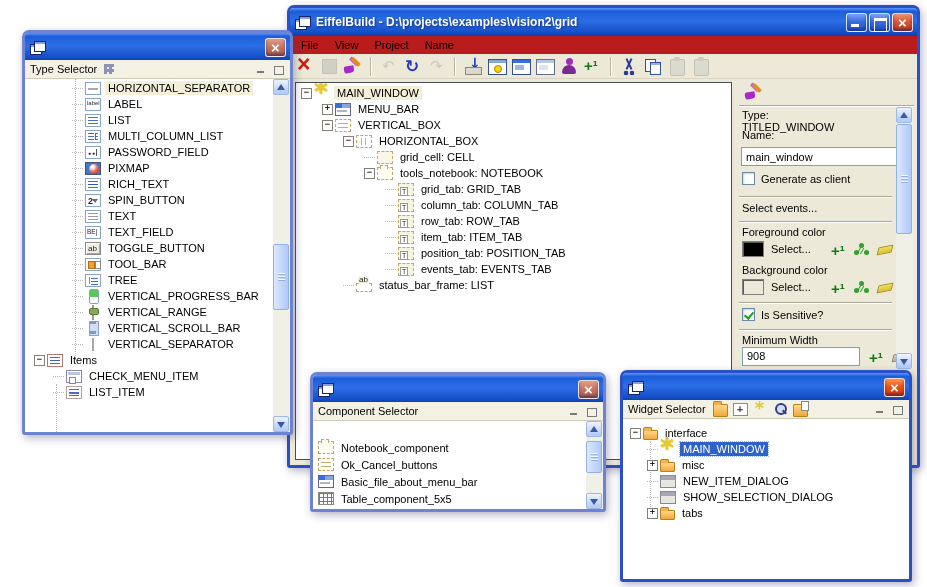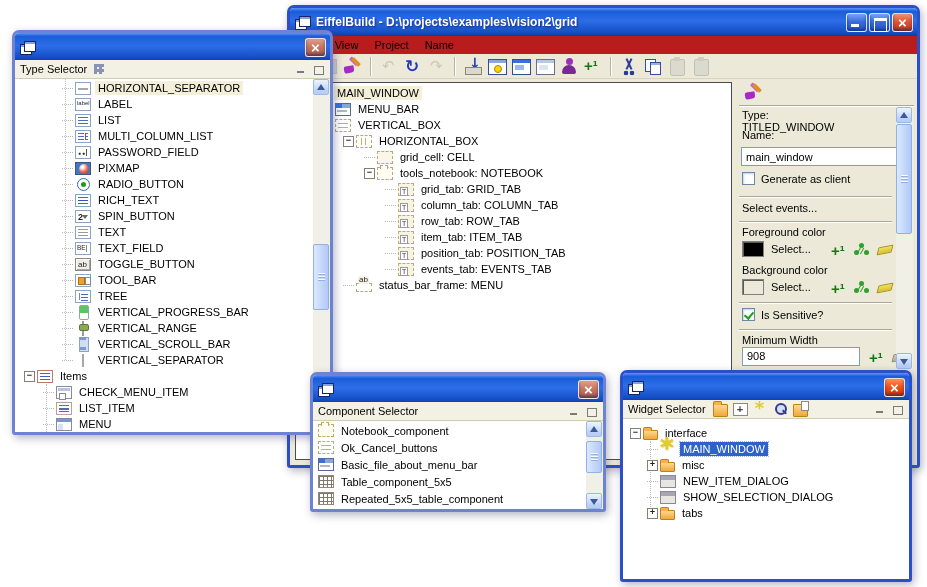--- a/index.html
+++ b/index.html
@@ -294,21 +294,21 @@
         <div class="trow">
           <span class="tindent" style="width: 88px;"></span>
           <span class="tdots"></span>
           <span class="ticon i-tab"></span>
           <span class="tlabel">events_tab: EVENTS_TAB</span>
         </div>
         <div class="trow">
           <span class="tindent" style="width: 46px;"></span>
           <span class="tdots"></span>
           <span class="ticon i-frame"></span>
-          <span class="tlabel">status_bar_frame: MENU</span>
+          <span class="tlabel">status_bar_frame: LIST</span>
         </div>
       </div>
     <div class="props">
       <span class="tbicon tb-customize brush-icon"></span>
       <div class="hr full" style="top:24px"></div>
       <span class="plabel" style="top:28px">Type:</span>
       <span class="plabel" style="top:40px">TITLED_WINDOW</span>
       <span class="plabel" style="top:48px">Name:</span>
       <input class="pinput" style="top: 66px; left: 5px; width: 158px;" value="main_window">
       <div class="cbrow" style="top:91px">
@@ -352,21 +352,21 @@
       </div>
       <div class="sb" style="right:1px; top:26px; height:262px;">
         <span class="sb-btn up"></span>
         <span class="sb-thumb" style="top:17px; height:110px;"></span>
         <span class="sb-btn down"></span>
       </div>
     </div>
   </div>
 </div>
 
-<div class="xp-window dim" id="win-type" style="left:12px; top:30px; width:321px; height:405px; z-index:20;">
+<div class="xp-window dim" id="win-type" style="left:22px; top:30px; width:271px; height:405px; z-index:20;">
   <div class="titlebar">
     <span class="app-icon"></span>
     <span class="title-text"></span>
     <span class="cap-btns">
         <span class="cap-btn close mute gl-x"></span>
       </span>
   </div>
   <div class="strip">
     <span class="strip-title">Type Selector</span>
     <span class="ts-grid"></span>
@@ -410,26 +410,20 @@
       </div>
       <div class="trow">
         <span class="tindent" style="width: 46px;"></span>
         <span class="tdots"></span>
         <span class="ticon i-pixmap"></span>
         <span class="tlabel">PIXMAP</span>
       </div>
       <div class="trow">
         <span class="tindent" style="width: 46px;"></span>
         <span class="tdots"></span>
-        <span class="ticon i-radio"></span>
-        <span class="tlabel">RADIO_BUTTON</span>
-      </div>
-      <div class="trow">
-        <span class="tindent" style="width: 46px;"></span>
-        <span class="tdots"></span>
         <span class="ticon i-richtext"></span>
         <span class="tlabel">RICH_TEXT</span>
       </div>
       <div class="trow">
         <span class="tindent" style="width: 46px;"></span>
         <span class="tdots"></span>
         <span class="ticon i-spin"></span>
         <span class="tlabel">SPIN_BUTTON</span>
       </div>
       <div class="trow">
@@ -496,26 +490,20 @@
         <span class="tindent" style="width: 27px;"></span>
         <span class="tdots"></span>
         <span class="ticon i-checkmenu"></span>
         <span class="tlabel">CHECK_MENU_ITEM</span>
       </div>
       <div class="trow">
         <span class="tindent" style="width: 27px;"></span>
         <span class="tdots"></span>
         <span class="ticon i-listitem"></span>
         <span class="tlabel">LIST_ITEM</span>
-      </div>
-      <div class="trow">
-        <span class="tindent" style="width: 27px;"></span>
-        <span class="tdots"></span>
-        <span class="ticon i-menu"></span>
-        <span class="tlabel">MENU</span>
       </div>
     </div>
   <div class="sb" style="right:0; top:46px; bottom:0;">
     <span class="sb-btn up"></span>
     <span class="sb-thumb" style="top:165px; height:66px;"></span>
     <span class="sb-btn down"></span>
   </div>
 </div>
 
 <div class="xp-window dim" id="win-comp" style="left:310px; top:372px; width:296px; height:140px; z-index:30;">
@@ -526,21 +514,21 @@
         <span class="cap-btn close mute gl-x"></span>
       </span>
   </div>
   <div class="strip">
     <span class="strip-title">Component Selector</span>
     <span class="mini-btns">
       <span class="mini min"></span>
       <span class="mini max"></span>
     </span>
   </div>
-  <div class="listbox" id="comp-list" style="left:0; right:0; top:46px; bottom:0; padding:1px 0 0 3px;">
+  <div class="listbox" id="comp-list" style="left:0; right:0; top:46px; bottom:0; padding:18px 0 0 3px;">
       <div class="trow h17">
         <span class="tindent" style="width: 2px;"></span>
         <span class="ticon i-notebook"></span>
         <span class="tlabel">Notebook_component</span>
       </div>
       <div class="trow h17">
         <span class="tindent" style="width: 2px;"></span>
         <span class="ticon i-vbox"></span>
         <span class="tlabel">Ok_Cancel_buttons</span>
       </div>

